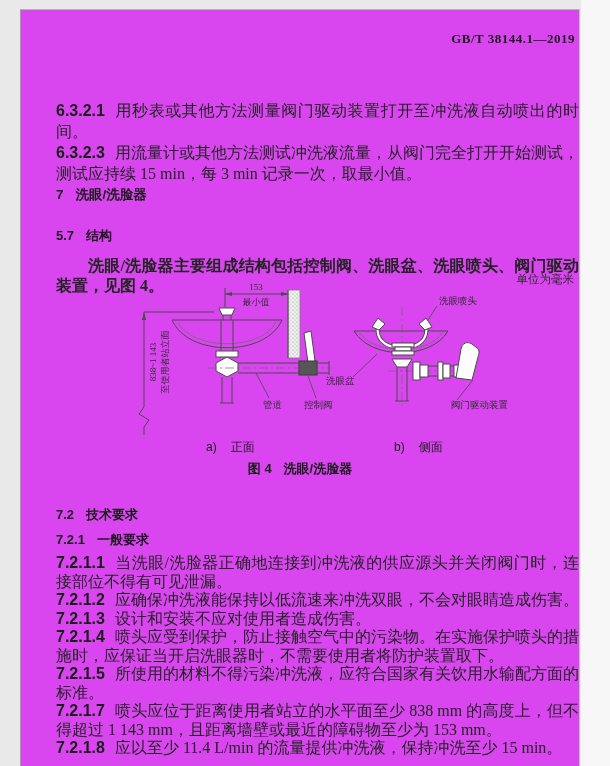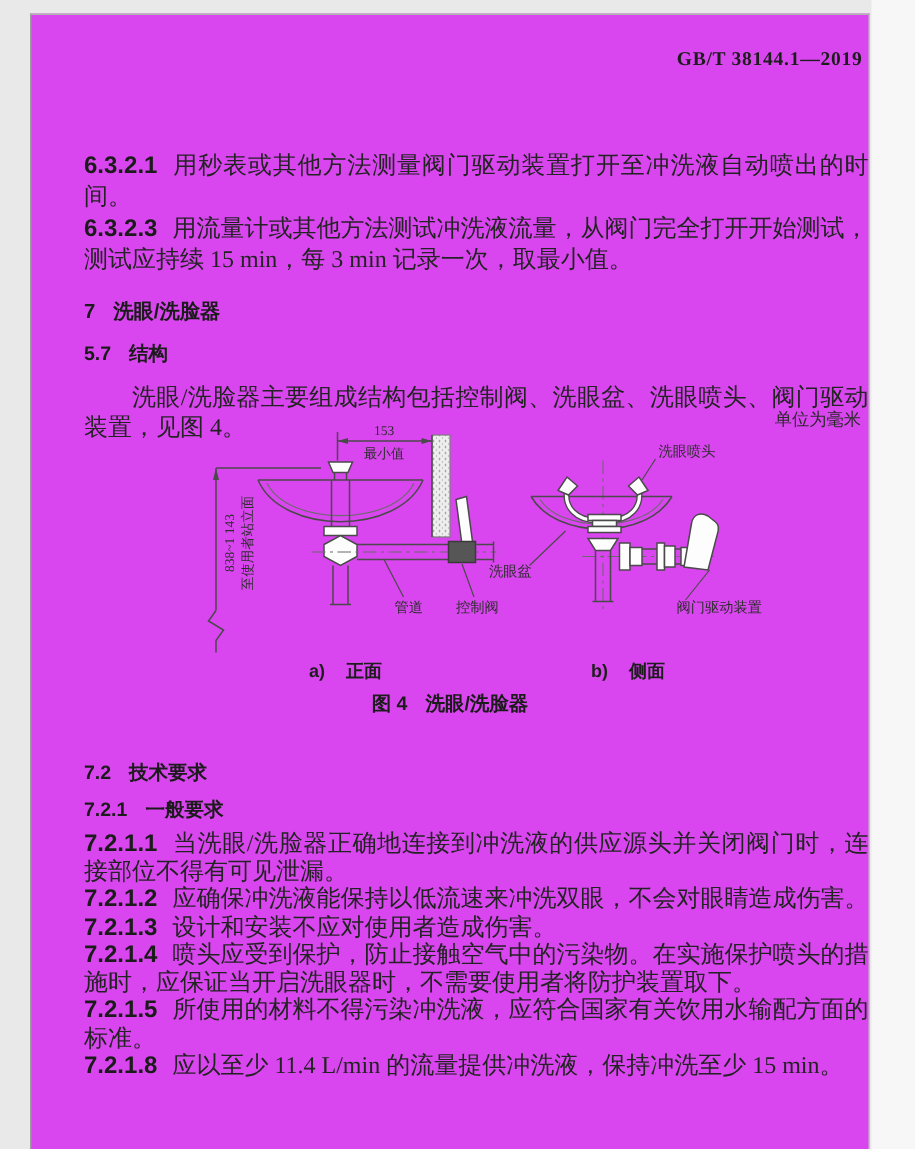--- a/index.html
+++ b/index.html
@@ -21,24 +21,24 @@
   .h-sec{left:35px;font-family:"Liberation Sans","DejaVu Sans",sans-serif;font-weight:bold;color:#1b1b1b;}
   .h2{font-size:13px;}
   .h1{font-size:13.5px;}
   .num-gap{margin-right:12px;}
   .flow{left:35px;width:523px;font-size:16px;color:#232323;}
   .flow p{margin:0;text-align:justify;}
   .cnum{font-family:"Liberation Sans","DejaVu Sans",sans-serif;font-weight:bold;color:#1b1b1b;margin-right:10px;}
   .b632{top:90px;line-height:21px;}
   .b721{top:544px;line-height:18.5px;}
   .body71{top:246px;line-height:20px;}
-  .body71 p{text-indent:2em;}
+  .body71 p{text-indent:2em;font-weight:bold;}
   .units{right:5px;top:262px;font-size:11.5px;color:#2a2a2a;margin-left:48px;}
   .figure-wrap{left:115px;top:267px;width:460px;height:160px;}
-  .subcap{top:429px;font-family:"Liberation Sans","DejaVu Sans",sans-serif;font-weight:bold;font-size:12px;color:#1d1d1d;}
+  .subcap{top:429px;font-family:"Liberation Sans","DejaVu Sans",sans-serif;font-weight:normal;font-size:12px;color:#1d1d1d;}
   .subcap .sp{margin-right:14px;}
   .cap-a{left:185px;}
   .cap-b{left:373px;}
   .figcap{left:0;right:0;top:450px;text-align:center;font-family:"Liberation Sans","DejaVu Sans",sans-serif;font-weight:bold;font-size:13px;color:#1b1b1b;}
   .figcap .sp{margin-right:12px;}
   svg text{font-family:"Liberation Serif","DejaVu Serif",serif;font-size:9.5px;fill:#2e2e2e;}
   svg .dimtxt{font-size:9px;}
 </style>
 </head>
 <body>
@@ -48,21 +48,21 @@
 <div class="page">
 
   <div class="abs doc-number">GB/T 38144.1—2019</div>
 
 
   <div class="abs flow b632">
     <p><span class="cnum">6.3.2.1</span><span>用秒表或其他方法测量阀门驱动装置打开至冲洗液自动喷出的时间。</span></p>
     <p><span class="cnum">6.3.2.3</span><span>用流量计或其他方法测试冲洗液流量，从阀门完全打开开始测试，测试应持续 15 min，每 3 min 记录一次，取最小值。</span></p>
   </div>
 
-  <div class="abs h-sec h1" style="top:189px">
+  <div class="abs h-sec h1" style="top:176px">
     <span class="num-gap">7</span><span>洗眼/洗脸器</span>
   </div>
 
   <div class="abs h-sec h2" style="top:217px">
     <span class="num-gap">5.7</span><span>结构</span>
   </div>
 
   <div class="abs flow body71">
     <p>洗眼/洗脸器主要组成结构包括控制阀、洗眼盆、洗眼喷头、阀门驱动装置，见图 4。</p>
   </div>
@@ -195,17 +195,18 @@
   <div class="abs h-sec h2" style="top:521px">
     <span class="num-gap">7.2.1</span><span>一般要求</span>
   </div>
 
   <div class="abs flow b721">
     <p><span class="cnum">7.2.1.1</span><span>当洗眼/洗脸器正确地连接到冲洗液的供应源头并关闭阀门时，连接部位不得有可见泄漏。</span></p>
     <p><span class="cnum">7.2.1.2</span><span>应确保冲洗液能保持以低流速来冲洗双眼，不会对眼睛造成伤害。</span></p>
     <p><span class="cnum">7.2.1.3</span><span>设计和安装不应对使用者造成伤害。</span></p>
     <p><span class="cnum">7.2.1.4</span><span>喷头应受到保护，防止接触空气中的污染物。在实施保护喷头的措施时，应保证当开启洗眼器时，不需要使用者将防护装置取下。</span></p>
     <p><span class="cnum">7.2.1.5</span><span>所使用的材料不得污染冲洗液，应符合国家有关饮用水输配方面的标准。</span></p>
+    <p><span class="cnum">7.2.1.7</span><span>喷头应位于距离使用者站立的水平面至少 838 mm 的高度上，但不得超过 1 143 mm，且距离墙壁或最近的障碍物至少为 153 mm。</span></p>
     <p><span class="cnum">7.2.1.8</span><span>应以至少 11.4 L/min 的流量提供冲洗液，保持冲洗至少 15 min。</span></p>
 
   </div>
 
 </div>
 
 </body></html>

